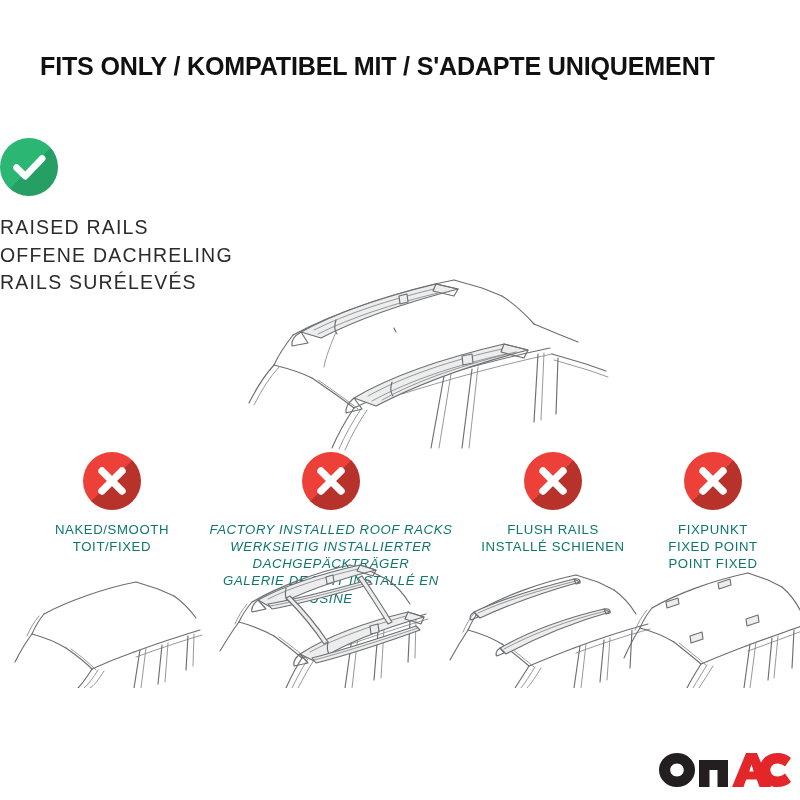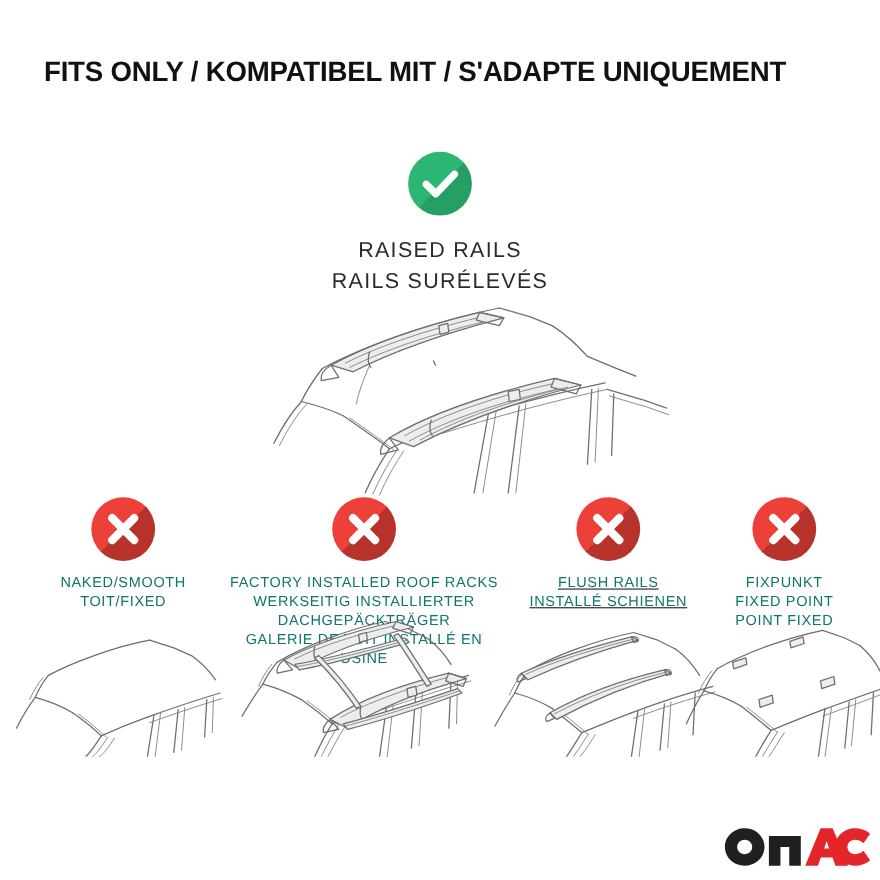--- a/index.html
+++ b/index.html
@@ -31,21 +31,20 @@
     transform: scaleX(0.985);
     transform-origin: left center;
   }
 
   
   .ok-block {
     position: absolute;
     left: 0;
     top: 138px;
     width: 800px;
-    text-align: center;
   }
   .badge {
     width: 58px;
     height: 58px;
     border-radius: 50%;
     position: relative;
     display: inline-block;
     overflow: hidden;
   }
   .badge.ok { background: #2bb673; }
@@ -115,22 +114,22 @@
   }
 
   .col-art {
     position: absolute;
     bottom: 0;
   }
   .col-art svg { display: block; width: 100%; height: 100%; }
 
   
   #col-naked      { left: 12px;  width: 200px; }
-  #col-factory    { left: 200px; width: 262px; }
-  #col-flush      { left: 452px; width: 202px; text-decoration: underline; }
+  #col-factory    { left: 200px; width: 262px; font-style: italic; }
+  #col-flush      { left: 452px; width: 202px; }
   #col-fixed      { left: 632px; width: 162px; }
 
   #art-naked   { left: 8px;   top: 118px; width: 200px; height: 118px; }
   #art-factory { left: 208px; top: 100px; width: 244px; height: 136px; }
   #art-flush   { left: 444px; top: 112px; width: 208px; height: 124px; }
   #art-fixed   { left: 622px; top: 108px; width: 180px; height: 128px; }
 
   
   .logo {
     position: absolute;
@@ -154,20 +153,21 @@
 
   <div class="badge ok">
     <div class="shadow"></div>
     <svg viewBox="0 0 58 58" aria-hidden="true">
       <path d="M16.5 29.6 L25.2 38.2 L42.2 20.4" fill="none" stroke="#ffffff" stroke-width="6.6" stroke-linecap="round" stroke-linejoin="round"></path>
     </svg>
   </div>
 
   <div class="ok-labels">
     <div>RAISED RAILS</div>
+    <div>OFFENE DACHRELING</div>
     <div>RAILS SURÉLEVÉS</div>
   </div>
 </div>
 
 <div class="hero-art">
   <svg viewBox="0 0 440 180" aria-hidden="true">
 
     <path class="stroke" d="M118 60 C160 34 230 16 272 9 L290 12 C252 22 186 42 150 62 Z" opacity="0"></path>
 
     <path class="stroke" d="M107 63 C150 40 216 18 268 8"></path>

